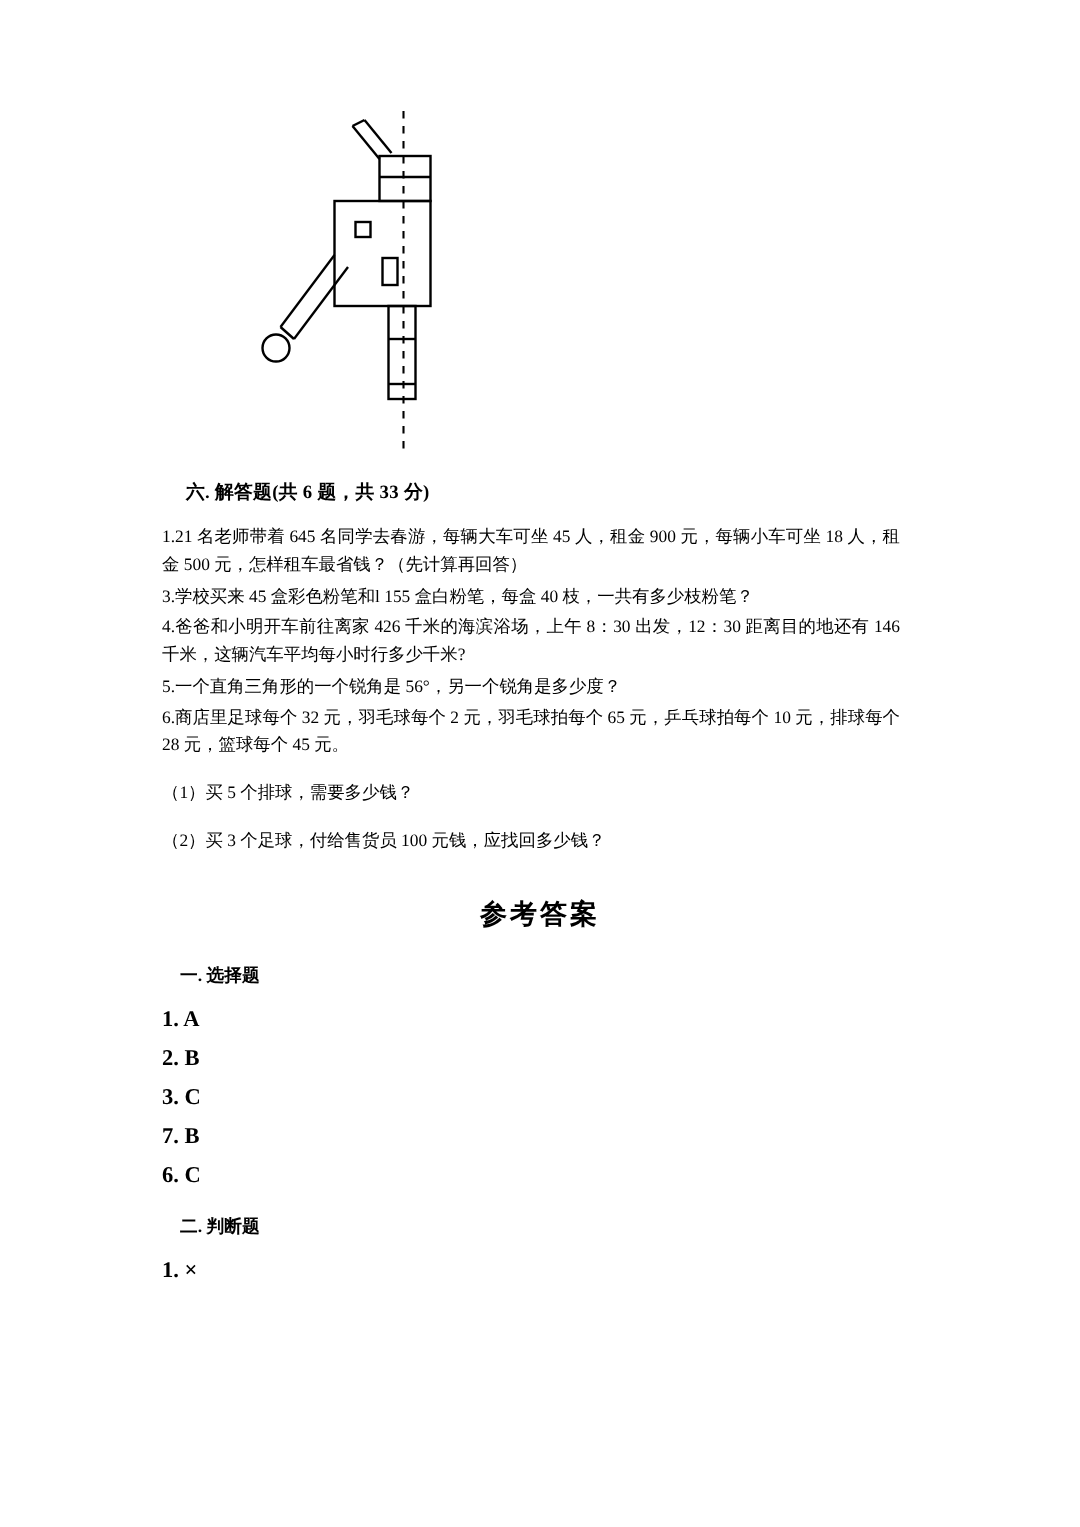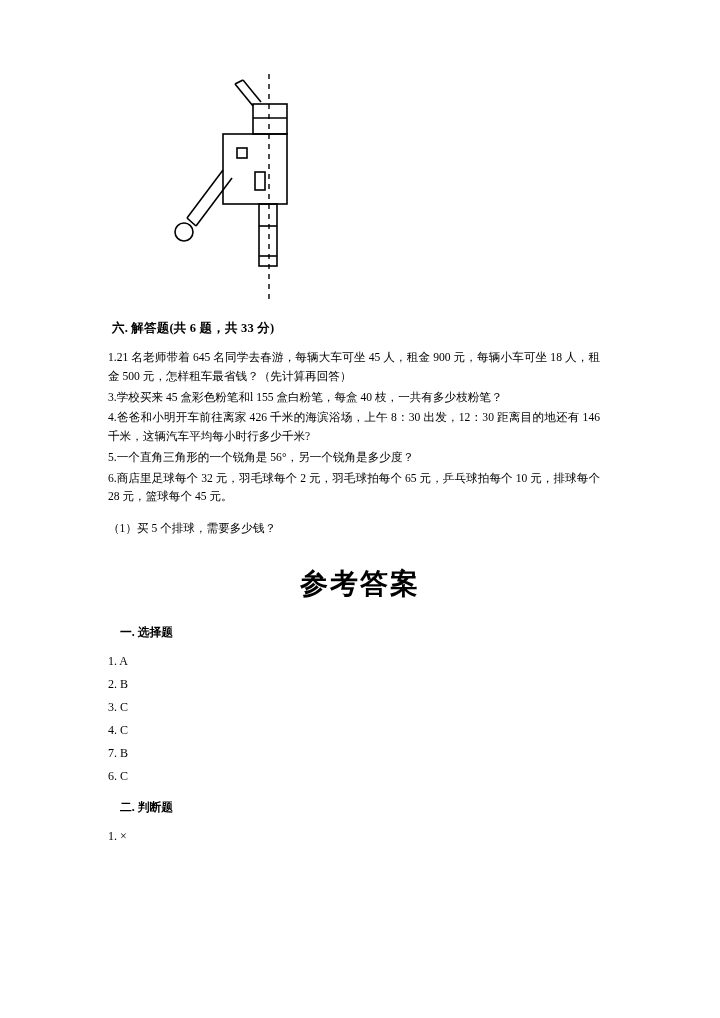--- a/index.html
+++ b/index.html
@@ -32,51 +32,52 @@
   .figure-svg {
     position: absolute;
     left: -25px;
     top: 60px;
   }
 
   
   .section-heading {
     font-weight: bold;
     font-size: 12.5px;
-    margin: 0 0 12px 4px;
+    margin: 0 0 12px 16px;
     letter-spacing: 0.2px;
   }
   .q-item {
     font-size: 11.6px;
     line-height: 1.62;
     margin: 0 12px 2px 0;
     text-align: justify;
     text-justify: inter-ideograph;
   }
   .q-item.spaced {
     margin-top: 13px;
   }
 
   
   .answer-title {
     text-align: center;
-    font-size: 28px;
+    font-size: 18px;
     font-weight: bold;
     margin: 26px 0 22px 0;
     letter-spacing: 2px;
   }
   .ans-heading {
     font-weight: bold;
     font-size: 11.8px;
     margin: 18px 0 14px 12px;
   }
   .ans-line {
-    font-size: 12px;
+    font-size: 15px;
     line-height: 1.0;
     margin: 0 0 11px 0;
+    font-weight: bold;
   }
 </style>
 </head>
 <body>
 
 <div class="page">
 
   <div class="figure-area">
     <svg class="figure-svg" width="300" height="260" viewBox="0 0 300 260">
       <g fill="none" stroke="#000000" stroke-width="1.6">
@@ -111,30 +112,30 @@
   <div>
     <p class="section-heading">六. 解答题(共 6 题，共 33 分)</p>
 
     <p class="q-item">1.21 名老师带着 645 名同学去春游，每辆大车可坐 45 人，租金 900 元，每辆小车可坐 18 人，租金 500 元，怎样租车最省钱？（先计算再回答）</p>
     <p class="q-item">3.学校买来 45 盒彩色粉笔和l 155 盒白粉笔，每盒 40 枝，一共有多少枝粉笔？</p>
     <p class="q-item">4.爸爸和小明开车前往离家 426 千米的海滨浴场，上午 8：30 出发，12：30 距离目的地还有 146 千米，这辆汽车平均每小时行多少千米?</p>
     <p class="q-item">5.一个直角三角形的一个锐角是 56°，另一个锐角是多少度？</p>
     <p class="q-item">6.商店里足球每个 32 元，羽毛球每个 2 元，羽毛球拍每个 65 元，乒乓球拍每个 10 元，排球每个 28 元，篮球每个 45 元。</p>
 
     <p class="q-item spaced">（1）买 5 个排球，需要多少钱？</p>
+    <p class="q-item spaced">（2）买 3 个足球，付给售货员 100 元钱，应找回多少钱？</p>
   </div>
 
   <div>
     <p class="answer-title">参考答案</p>
 
     <p class="ans-heading">一. 选择题</p>
     <p class="ans-line">1. A</p>
     <p class="ans-line">2. B</p>
     <p class="ans-line">3. C</p>
-    <p class="ans-line">4. C</p>
     <p class="ans-line">7. B</p>
     <p class="ans-line">6. C</p>
 
     <p class="ans-heading">二. 判断题</p>
     <p class="ans-line">1. ×</p>
   </div>
 
 </div>
 
 </body></html>

